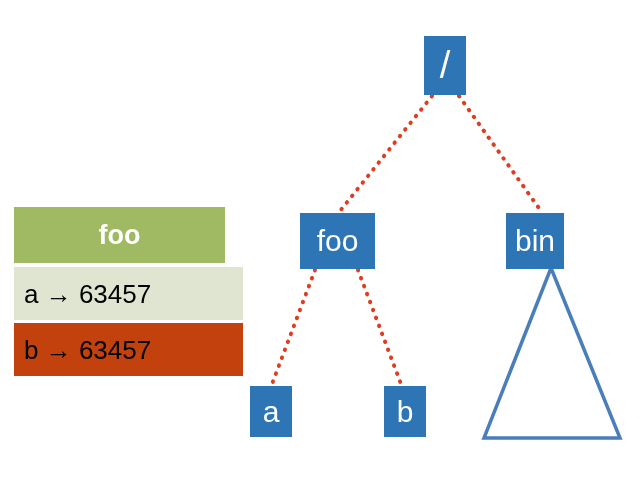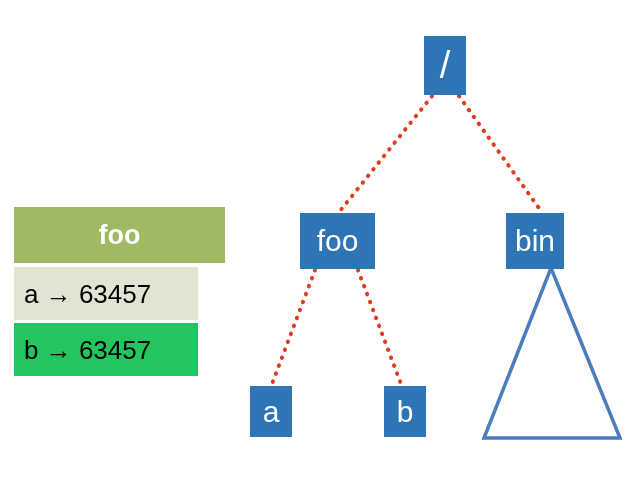--- a/index.html
+++ b/index.html
@@ -94,36 +94,36 @@
     background: #9FBA62;
     color: #ffffff;
     font-size: 27px;
     font-weight: bold;
     display: flex;
     align-items: center;
     justify-content: center;
     line-height: 1;
   }
   .tbl-row {
-    width: 184px;
+    width: 229px;
     height: 53px;
     display: flex;
     align-items: center;
     padding-left: 10px;
     box-sizing: border-box;
     color: #000000;
     font-size: 26px;
     line-height: 1;
   }
   .tbl-row-a {
     background: #DFE5D0;
     margin-top: 4px;
   }
   .tbl-row-b {
-    background: #22c55e;
+    background: #c2410c;
     margin-top: 3px;
   }
   .cell-text {
     white-space: pre;
   }
 </style>
 </head>
 <body>
 
 <div id="canvas">

